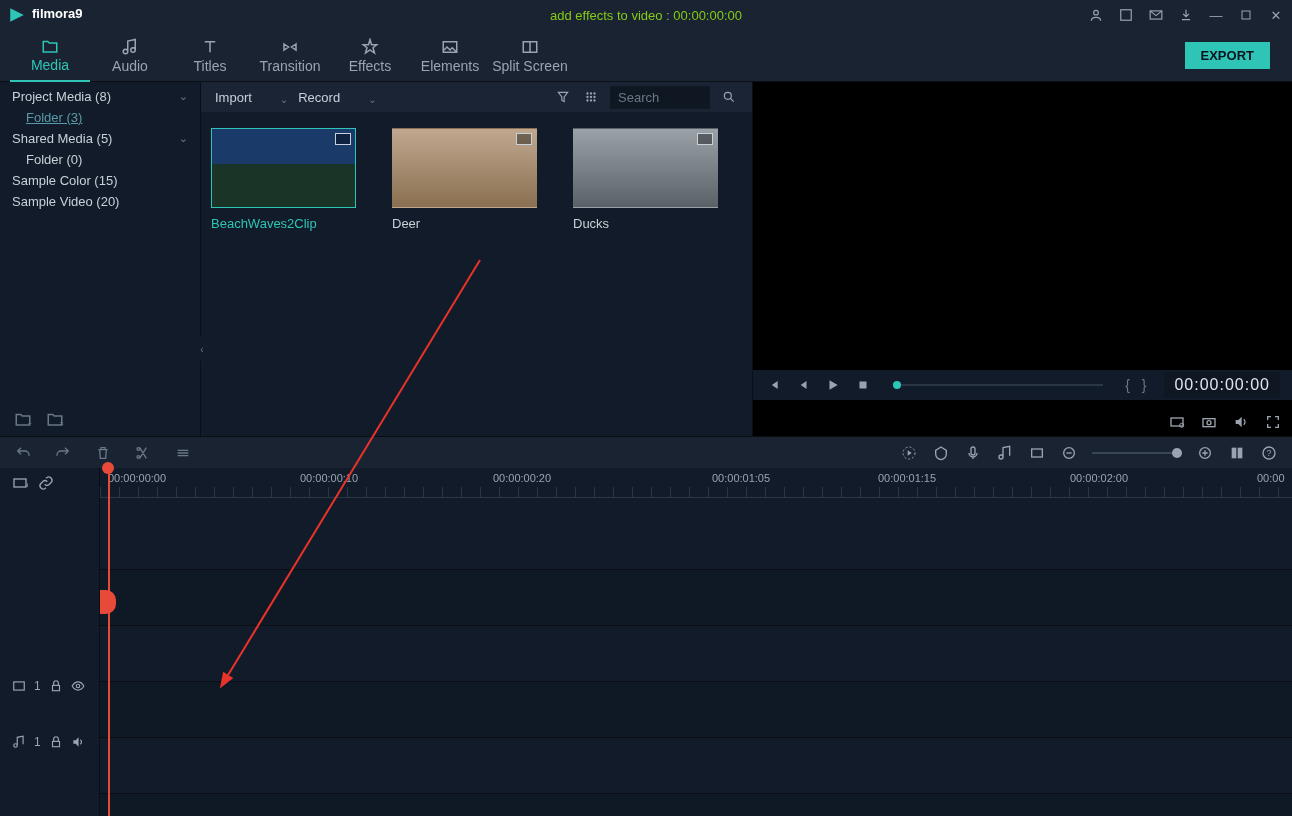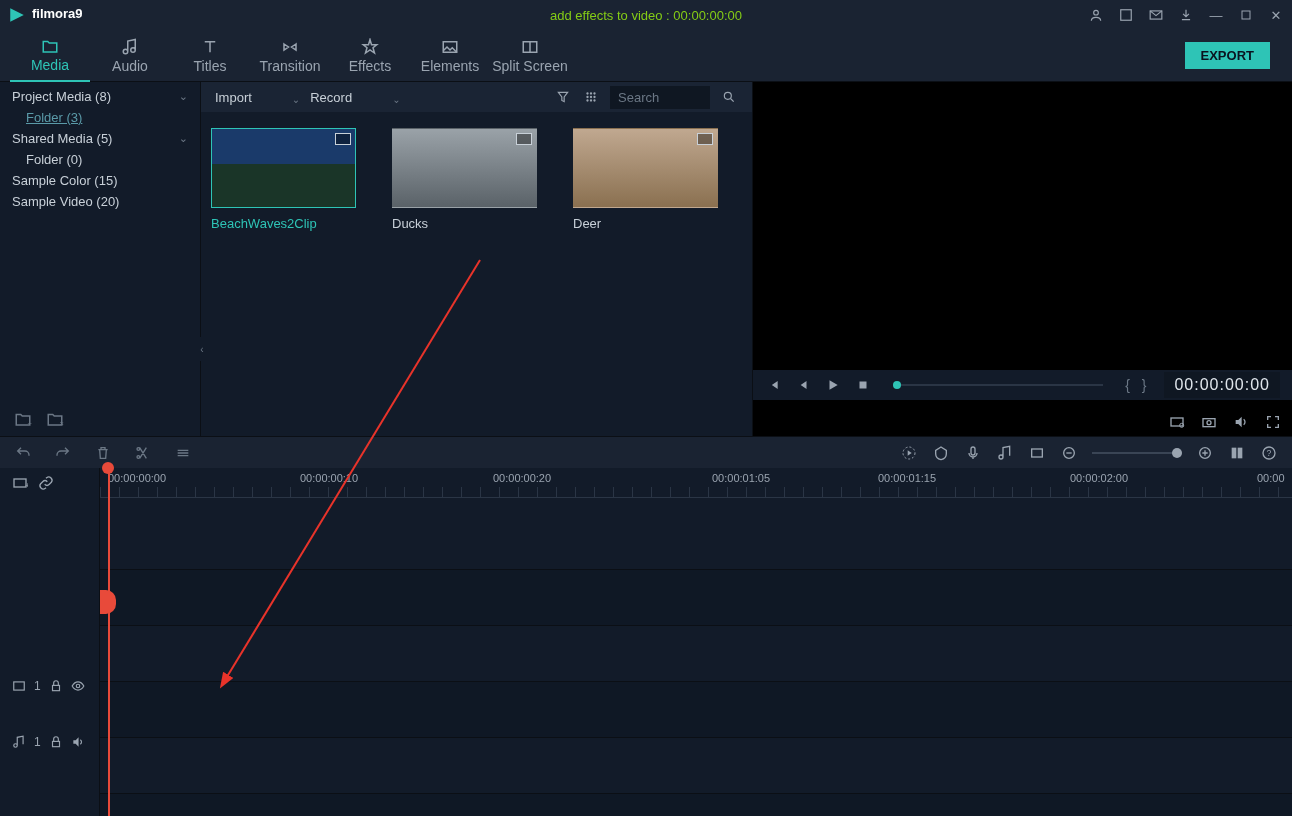--- a/index.html
+++ b/index.html
@@ -25,21 +25,21 @@
 .tree-row { padding:3px 12px; display:flex; justify-content:space-between; align-items:center; color:#c8d0d8; cursor:pointer; }
 .tree-row.sub { padding-left:26px; }
 .tree-row .label.link { color:#5a9aa8; text-decoration:underline; }
 .chev { color:#6b7785; font-size:11px; }
 .sidebar-bottom { position:absolute; bottom:8px; left:14px; display:flex; gap:14px; }
 .sidebar-bottom span { color:#6b7785; cursor:pointer; }
 .collapse-handle { position:absolute; right:-6px; top:255px; width:8px; height:24px; background:#121b29; color:#6b7785; display:flex; align-items:center; justify-content:center; cursor:pointer; font-size:10px; }
 
 .media-panel { flex:1; background:#121b29; display:flex; flex-direction:column; border-left:1px solid #0b0f15; }
 .media-bar { height:30px; background:#1a2434; display:flex; align-items:center; padding:0 14px; gap:10px; }
-.media-select { display:flex; align-items:flex-end; gap:40px; color:#c8d0d8; cursor:pointer; }
+.media-select { display:flex; align-items:flex-end; gap:28px; color:#c8d0d8; cursor:pointer; }
 .media-select .car { color:#6b7785; font-size:10px; }
 .media-spacer { flex:1; }
 .media-icon { color:#9aa4b0; cursor:pointer; width:18px; display:flex; justify-content:center; }
 .search-box { background:#0f1722; border:none; color:#c8d0d8; padding:4px 8px; width:100px; font-size:13px; }
 .search-box::placeholder { color:#6b7785; }
 .thumbs { padding:16px 10px; display:flex; gap:36px; }
 .thumb { width:145px; cursor:pointer; }
 .thumb-img { width:145px; height:80px; position:relative; border:1px solid transparent; background:#2a3545; }
 .thumb-img.sel { border:1px solid #2ec4b6; }
 .thumb-badge { position:absolute; top:4px; right:4px; width:16px; height:12px; border:1px solid #c8d0d8; background:rgba(0,0,0,.4); }
@@ -258,30 +258,30 @@
         </div>
     </div>
     <div class="thumbs">
       <div class="thumb">
         <div class="thumb-img beach sel">
             <div class="thumb-badge"></div>
           </div>
         <div class="thumb-label sel">BeachWaves2Clip</div>
       </div>
       <div class="thumb">
+        <div class="thumb-img deer">
+            <div class="thumb-badge"></div>
+          </div>
+        <div class="thumb-label">Deer</div>
+      </div>
+      <div class="thumb">
         <div class="thumb-img ducks">
             <div class="thumb-badge"></div>
           </div>
         <div class="thumb-label">Ducks</div>
-      </div>
-      <div class="thumb">
-        <div class="thumb-img deer">
-            <div class="thumb-badge"></div>
-          </div>
-        <div class="thumb-label">Deer</div>
       </div>
     </div>
   </div>
 
   <div class="preview">
     <div class="transport">
       <div class="tbtn">
           <svg width="14" height="14" viewBox="0 0 24 24">
             <path fill="#9aa4b0" d="M6 5v14M20 5l-10 7 10 7z"></path>
           </svg>

